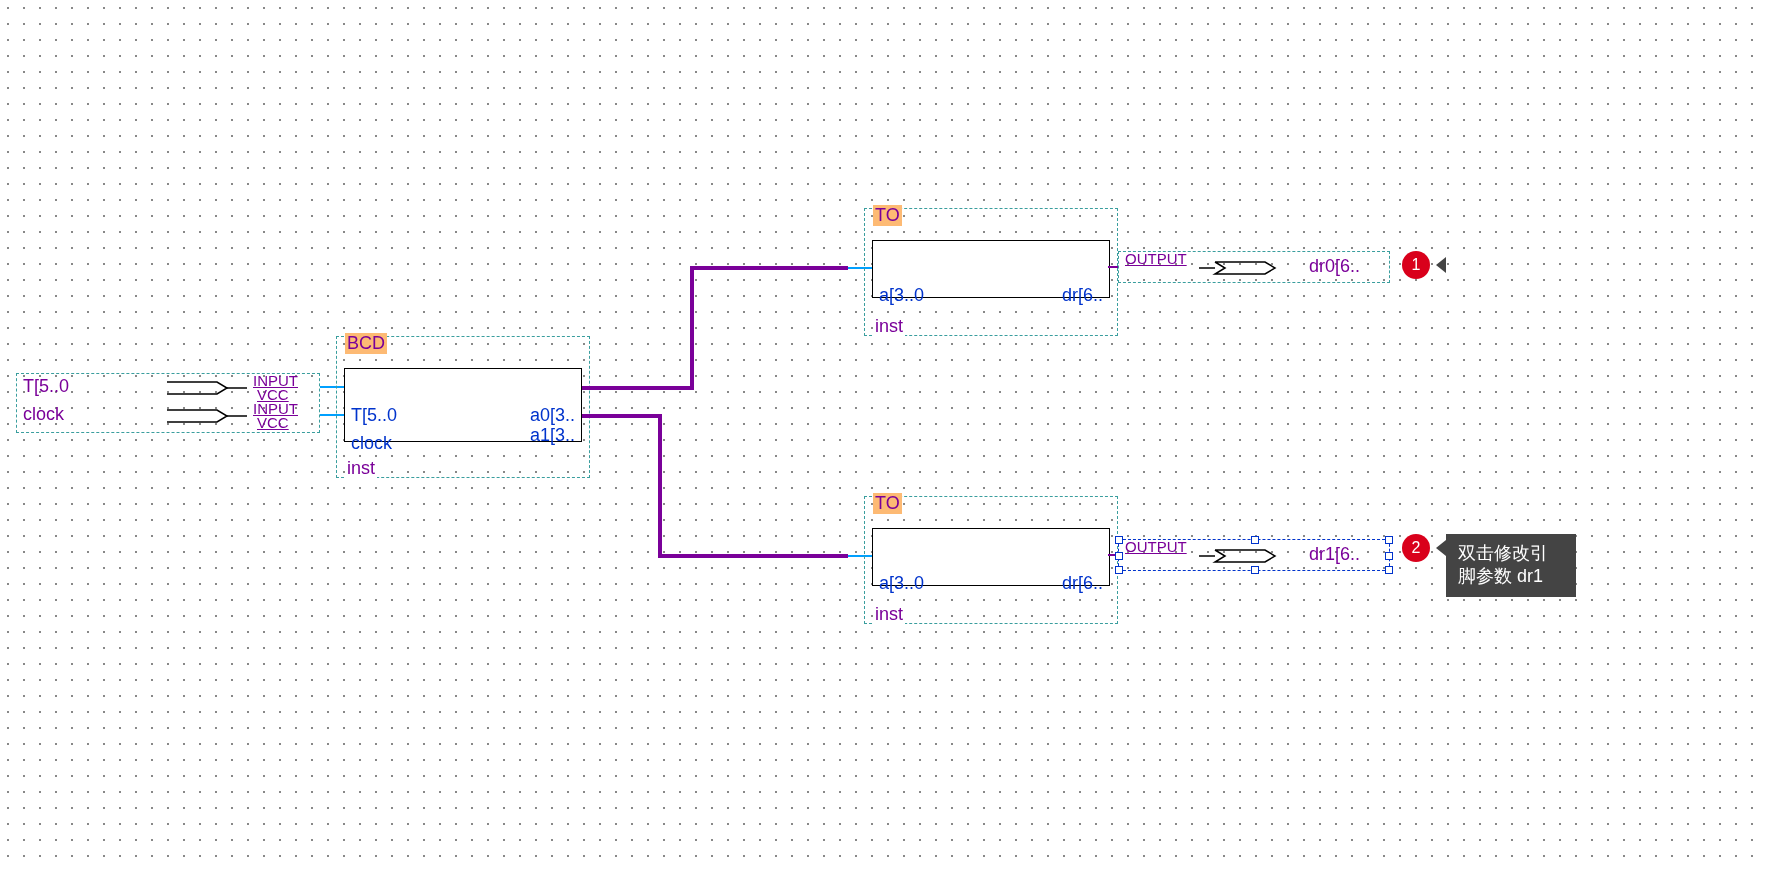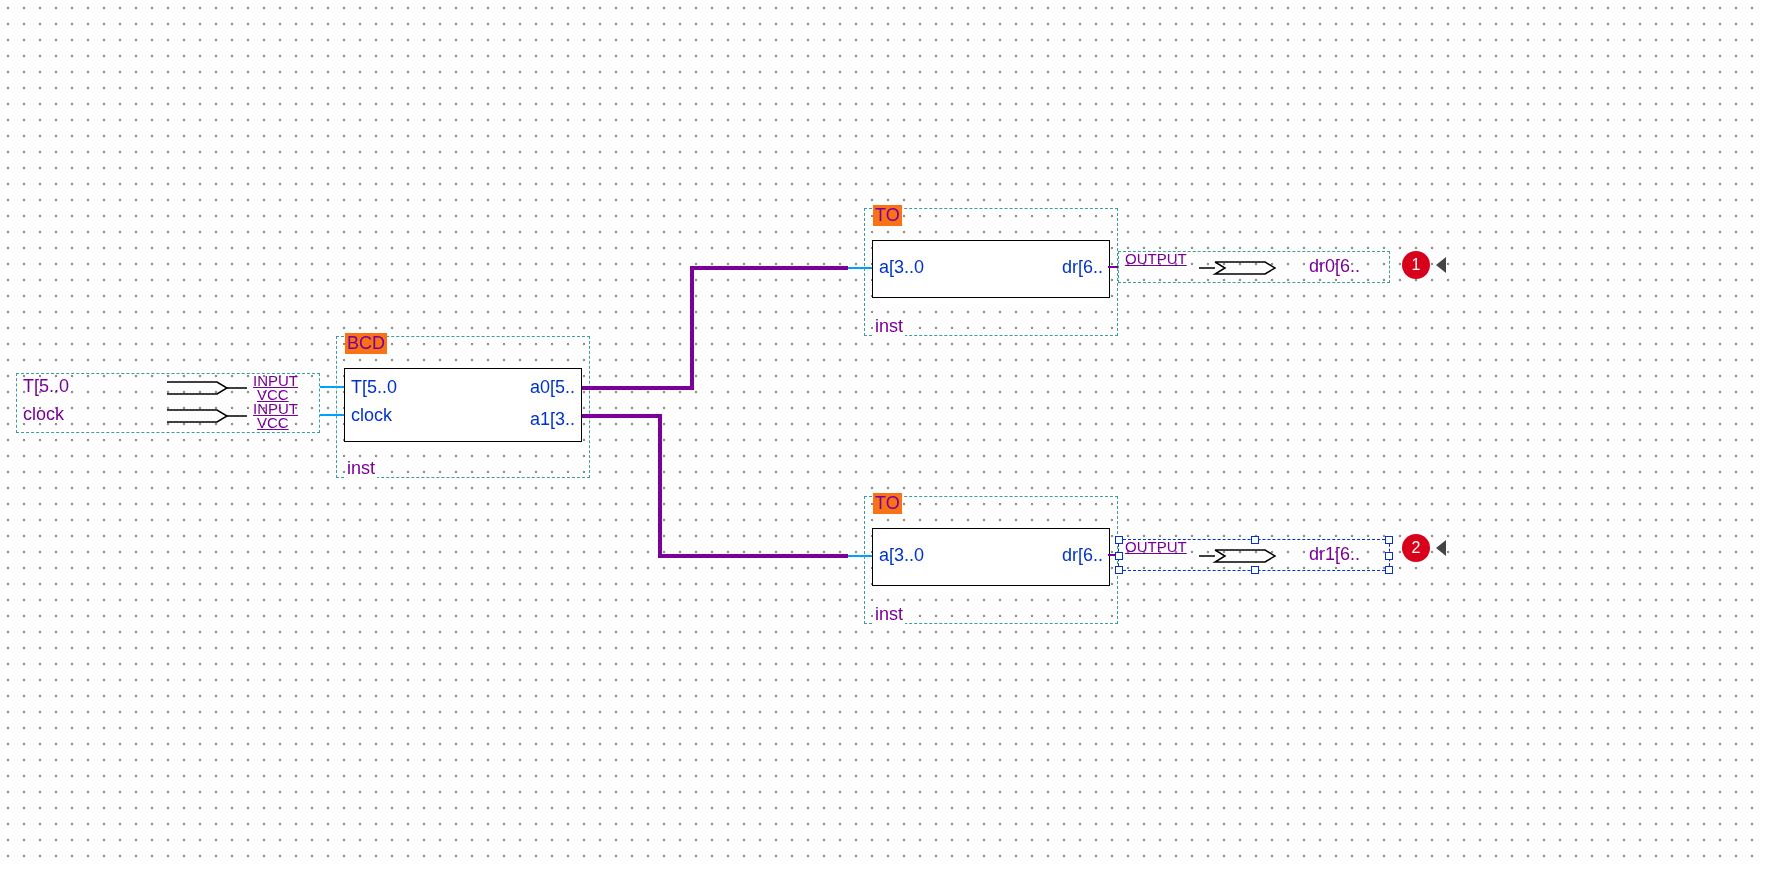--- a/index.html
+++ b/index.html
@@ -21,21 +21,21 @@
 .block-outer {
   position: absolute;
   border: 1px dashed #3a9e9e;
 }
 .block-title {
   position: absolute;
   top: -4px;
   left: 8px;
   font-size: 18px;
   color: #7a0099;
-  background: #f97316;
+  background: #fdba74;
   padding: 0 2px;
 }
 .block-instance {
   position: absolute;
   bottom: -2px;
   left: 8px;
   font-size: 18px;
   color: #7a0099;
   background: #fff;
   padding: 0 2px;
@@ -43,20 +43,21 @@
 .block-inner {
   position: absolute;
   border: 1px solid #000;
   background: #fff;
 }
 .port {
   position: absolute;
   font-size: 18px;
   color: #0033cc;
   white-space: nowrap;
+  margin-top: 28px;
 }
 .port-left { left: 6px; }
 .port-right { right: 6px; text-align: right; }
 
 
 .pin-group {
   position: absolute;
   border: 1px dashed #3a9e9e;
 }
 .pin-label {
@@ -171,22 +172,22 @@
   <div class="wire-thin-blue" style="left:320px;top:386px;width:24px;"></div>
   <div class="wire-thin-blue" style="left:320px;top:414px;width:24px;"></div>
 
   <div class="block-outer" style="left:336px;top:336px;width:254px;height:142px;">
     <span class="block-title">BCD</span>
     <span class="block-instance">inst</span>
   </div>
   <div class="block-inner" style="left:344px;top:368px;width:238px;height:74px;">
     <span class="port port-left" style="top:8px;">T[5..0</span>
     <span class="port port-left" style="top:36px;">clock</span>
-    <span class="port port-right" style="top:8px;">a0[5..</span>
-    <span class="port port-right" style="top:40px;">a1[3..</span>
+    <span class="port port-right" style="top:8px;">a0[3..</span>
+    <span class="port port-right" style="top:28px;">a1[3..</span>
   </div>
 
   <div class="bus" style="left:582px;top:386px;width:112px;height:4px;"></div>
   <div class="bus" style="left:690px;top:266px;width:4px;height:124px;"></div>
   <div class="bus" style="left:690px;top:266px;width:158px;height:4px;"></div>
   <div class="wire-thin-blue" style="left:848px;top:267px;width:24px;"></div>
 
   <div class="bus" style="left:582px;top:414px;width:80px;height:4px;"></div>
   <div class="bus" style="left:658px;top:414px;width:4px;height:144px;"></div>
   <div class="bus" style="left:658px;top:554px;width:190px;height:4px;"></div>
@@ -241,15 +242,16 @@
   </div>
 
   <div class="annotation" style="left:1402px;top:251px;">
     <div class="ann-badge">1</div>
     <div class="ann-arrow"></div>
   </div>
 
   <div class="annotation" style="left:1402px;top:534px;">
     <div class="ann-badge">2</div>
     <div class="ann-arrow"></div>
+    <div class="ann-text">双击修改引脚参数 dr1</div>
   </div>
 
 </div>
 
 </body></html>

